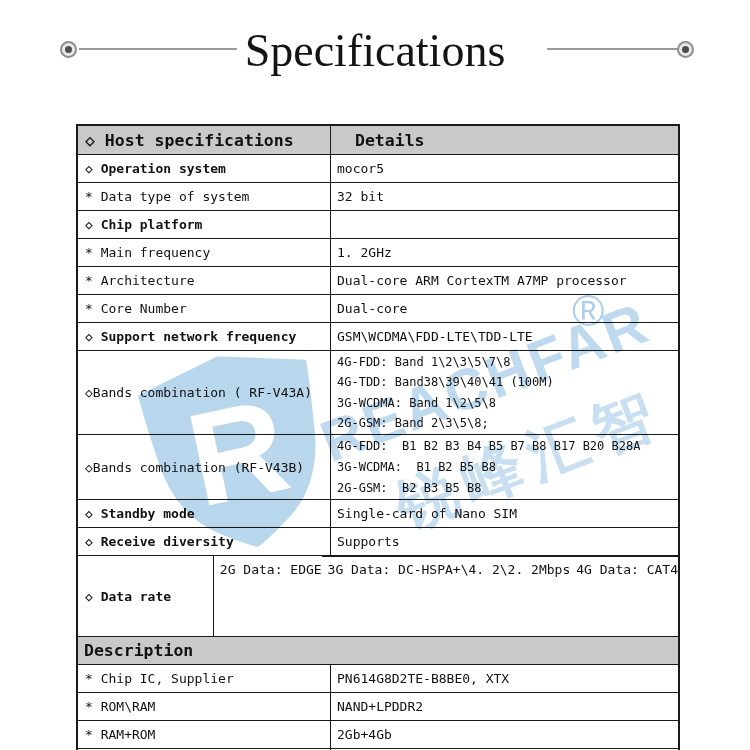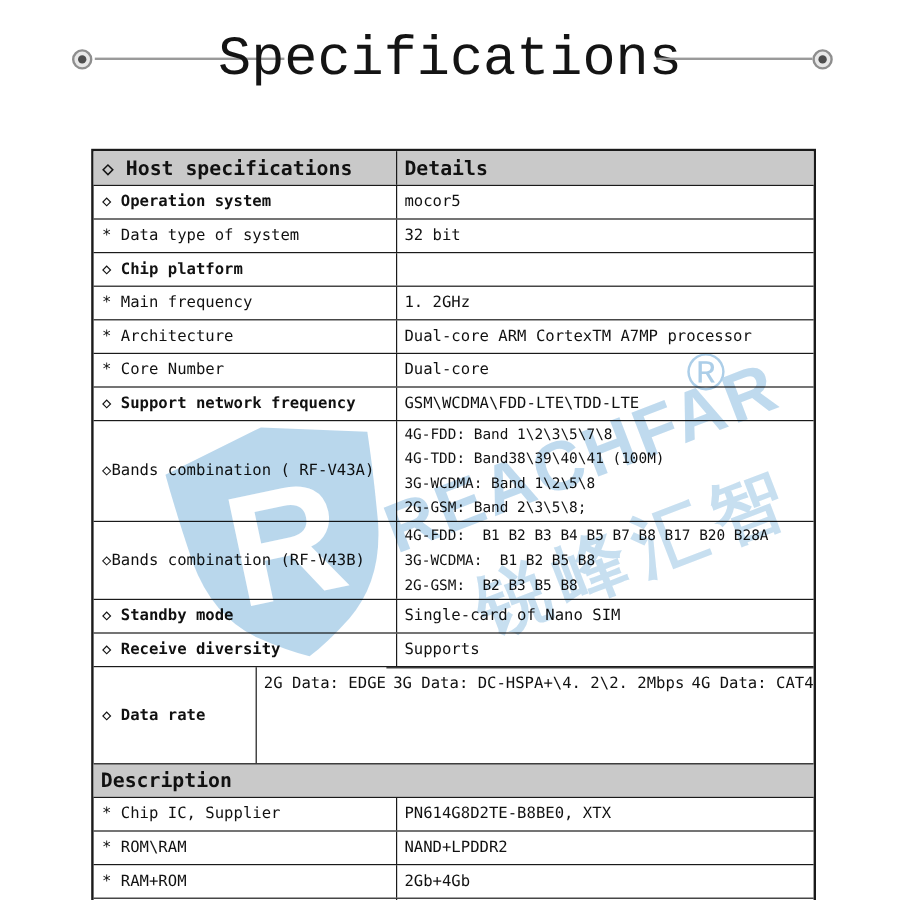--- a/index.html
+++ b/index.html
@@ -7,21 +7,21 @@
   .page {
     position:relative; width:750px; height:750px;
     background:#ffffff; overflow:hidden;
     font-family:"DejaVu Sans Mono","Liberation Mono",monospace;
     color:#111;
   }
 
   
   .title {
     position:absolute; left:0; top:24px; width:750px;
-    text-align:center; font-family:Liberation Mono, monospace;
+    text-align:center; font-family:Liberation Serif, serif;
     font-size:46px; font-weight:400; color:#141414; letter-spacing:0px;
   }
   .deco-line { position:absolute; top:48px; height:2px; background:#9a9a9a; }
   .deco-line.l { left:79px;  width:158px; }
   .deco-line.r { left:547px; width:130px; }
   .deco-circle {
     position:absolute; top:41px; width:17px; height:17px; border-radius:50%;
     border:2px solid #8e8e8e; background:#e8e8e8;
     display:flex; align-items:center; justify-content:center;
   }
@@ -33,21 +33,21 @@
     position:absolute; left:76px; top:124px; width:604px;
     border:2px solid #1a1a1a; background:transparent;
     font-size:13px;
   }
   .row { display:flex; width:100%; }
   .row + .row { border-top:1.5px solid #1a1a1a; }
   .c1 { width:253px; border-right:1.5px solid #1a1a1a;
         display:flex; align-items:center; padding:0 4px 0 7px; }
   .c2 { flex:1; display:flex; align-items:center; padding:0 4px 0 6px; white-space:pre; }
   .std   { height:28px; }
-  .hdr   { height:28px; background:#c9c9c9; font-weight:bold; font-size:16.5px; }
+  .hdr   { height:28px; background:#c9c9c9; font-weight:bold; font-size:16.5px;gap:18px; }
   .hdr .c1, .hdr .c2 { align-items:center; }
   .bold .c1 { font-weight:bold; }
   .multi { }
   .multi .c1 { }
   .lines { display:flex; flex-direction:column; justify-content:center;
             flex:1; padding:3px 2px 3px 6px; }
   .lines .line { white-space:pre; line-height:20.5px; font-size:12px; }
   .bands-a { height:84px; }
   .bands-b { height:65px; }
   .bands-b .lines .line { line-height:21px; }

